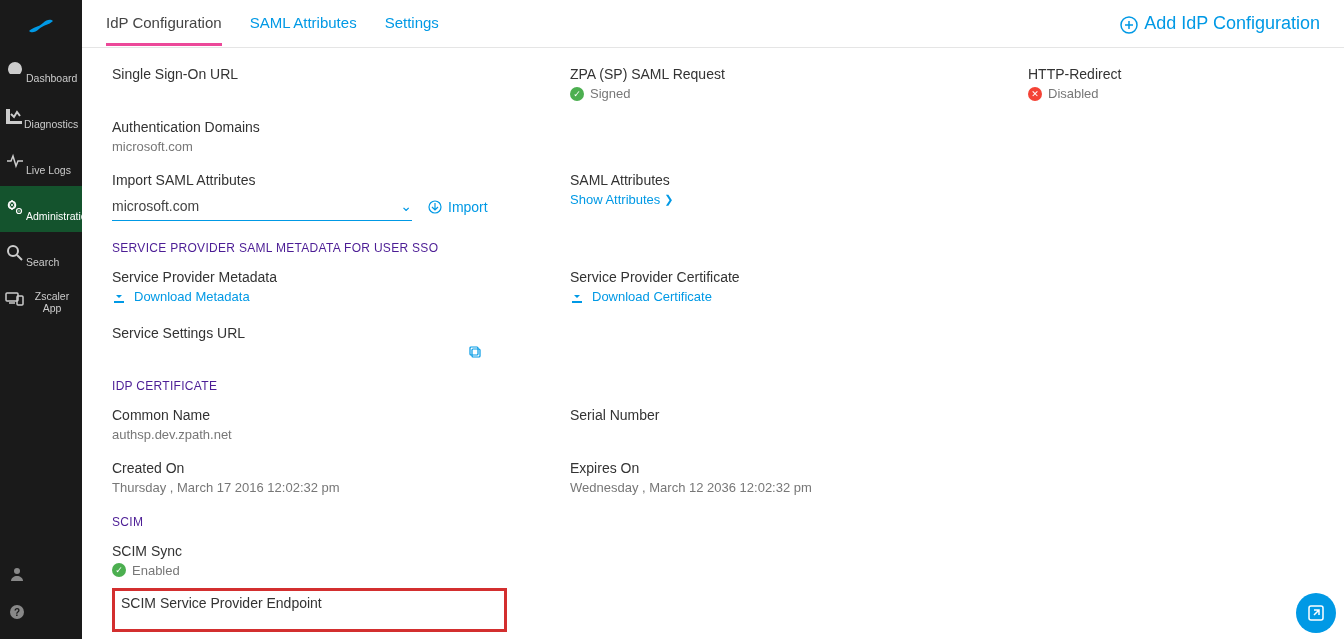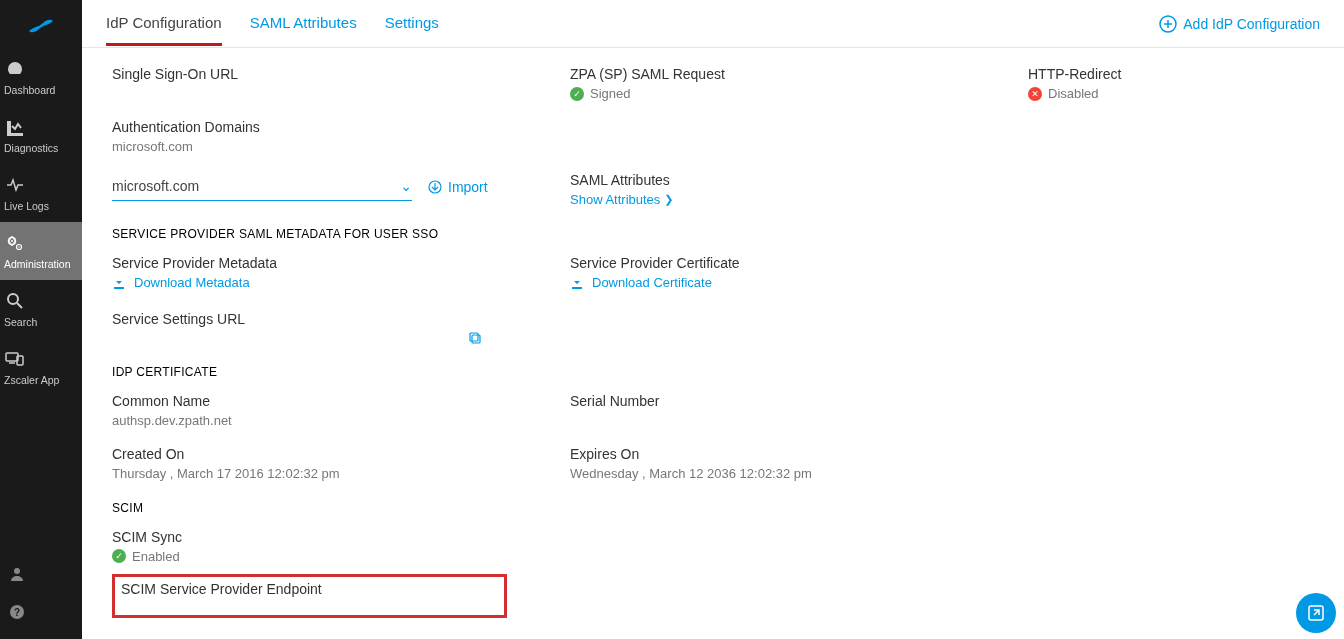--- a/index.html
+++ b/index.html
@@ -3,54 +3,54 @@
   <meta charset="utf-8">
   <style>
     * { margin: 0; padding: 0; box-sizing: border-box; }
     body { font-family: -apple-system, BlinkMacSystemFont, "Segoe UI", Arial, sans-serif; font-size: 13px; color: #333; background: #fff; }
     .app { display: flex; height: 639px; width: 1344px; overflow: hidden; }
     
     
     .sidebar { width: 82px; background: #1a1a1a; display: flex; flex-direction: column; color: #fff; }
     .logo { height: 48px; display: flex; align-items: center; justify-content: center; }
     .logo svg { width: 32px; height: 22px; }
-    .nav-item { display: flex; flex-direction: column; align-items: flex-start; padding: 10px 4px; cursor: pointer; font-size: 10.5px; color: #ccc; }
-    .nav-item.active { background: #737373; color: #fff; }
+    .nav-item { display: flex; flex-direction: row; align-items: flex-end; padding: 10px 4px; cursor: pointer; font-size: 10.5px; color: #ccc; }
+    .nav-item.active { background: #14532d; color: #fff; }
     .nav-item .nav-icon { width: 22px; height: 22px; margin-bottom: 4px; display: flex; align-items: center; justify-content: center; }
     .nav-item-label { text-align: center; }
     .sidebar-bottom { margin-top: auto; padding-bottom: 6px; }
     .sidebar-bottom .nav-item { padding: 6px; }
     
     
     .main { flex: 1; display: flex; flex-direction: column; overflow: hidden; }
     .topbar { display: flex; align-items: center; border-bottom: 1px solid #e5e5e5; padding: 0 24px; height: 48px; }
     .tabs { display: flex; gap: 28px; }
     .tab { font-size: 15px; color: #0099e5; padding: 12px 0; cursor: pointer; }
-    .tab.active { color: #444; border-bottom: 3px solid #b91c1c; font-weight: 500; }
-    .topbar-right { margin-left: auto; display: flex; align-items: center; color: #0099e5; cursor: pointer; font-size: 14px; gap: 6px; }
+    .tab.active { color: #444; border-bottom: 3px solid #ec4899; font-weight: 500; }
+    .topbar-right { margin-left: auto; display: flex; align-items: flex-end; color: #0099e5; cursor: pointer; font-size: 18px; gap: 6px; }
     .plus-circle { width: 18px; height: 18px; }
     
     
     .content { flex: 1; overflow-y: auto; padding: 18px 36px 40px 30px; }
     .row { display: flex; gap: 32px; margin-bottom: 18px; }
     .col { flex: 1; min-width: 0; }
     .col.narrow { flex: 0 0 280px; }
     .field-label { font-size: 14px; color: #333; font-weight: 500; margin-bottom: 4px; }
     .field-value { font-size: 13px; color: #777; }
     .status { display: flex; align-items: center; gap: 6px; color: #777; font-size: 13px; margin-top: 4px; }
     .check-icon { width: 14px; height: 14px; background: #4caf50; border-radius: 50%; display: inline-flex; align-items: center; justify-content: center; color: #fff; font-size: 9px; }
     .x-icon { width: 14px; height: 14px; background: #f44336; border-radius: 50%; display: inline-flex; align-items: center; justify-content: center; color: #fff; font-size: 9px; }
     
     .select-wrap { position: relative; width: 300px; }
     .select { border: none; border-bottom: 1px solid #0099e5; padding: 6px 0; width: 100%; font-size: 14px; color: #444; cursor: pointer; display: flex; justify-content: space-between; align-items: center; }
     .chev { color: #0099e5; }
     .import-link { display: inline-flex; align-items: center; gap: 6px; color: #0099e5; font-size: 14px; cursor: pointer; margin-left: 16px; }
     .import-row { display: flex; align-items: center; }
     
-    .section-header { font-size: 12px; color: #000000; text-transform: uppercase; letter-spacing: 0.3px; margin: 20px 0 14px; }
+    .section-header { font-size: 12px; color: #4c1d95; text-transform: uppercase; letter-spacing: 0.3px; margin: 20px 0 14px; }
     
     .link { color: #0099e5; cursor: pointer; font-size: 13px; display: inline-flex; align-items: center; gap: 8px; }
     .dl-icon { width: 14px; height: 14px; }
     .copy-icon { width: 14px; height: 14px; color: #0099e5; cursor: pointer; margin-left: auto; }
     .value-row { display: flex; align-items: center; margin-top: 4px; }
     
     .scim-highlight { border: 3px solid #d32f2f; padding: 4px 6px; width: 395px; margin-top: 4px; }
     .scim-highlight .field-label { margin-bottom: 0; }
     .show-attrs { color: #0099e5; cursor: pointer; font-size: 13px; display: inline-flex; align-items: center; gap: 4px; justify-content: center; }
     .show-attrs .chev2 { font-size: 11px; }
@@ -183,20 +183,21 @@
         <div class="col">
           <div class="field-label">Authentication Domains</div>
           <div class="field-value">microsoft.com</div>
         </div>
         <div class="col"></div>
         <div class="col narrow"></div>
       </div>
 
       <div class="row">
         <div class="col">
+          <div class="field-label">Import SAML Attributes</div>
           <div class="import-row">
             <div class="select-wrap">
               <div class="select">
                 <span>microsoft.com</span>
                 <span class="chev">⌄</span>
               </div>
             </div>
             <span class="import-link">
               <svg width="14" height="14" viewBox="0 0 14 14">
                   <circle cx="7" cy="7" r="6" fill="none" stroke="#0099e5" stroke-width="1.2"></circle>

